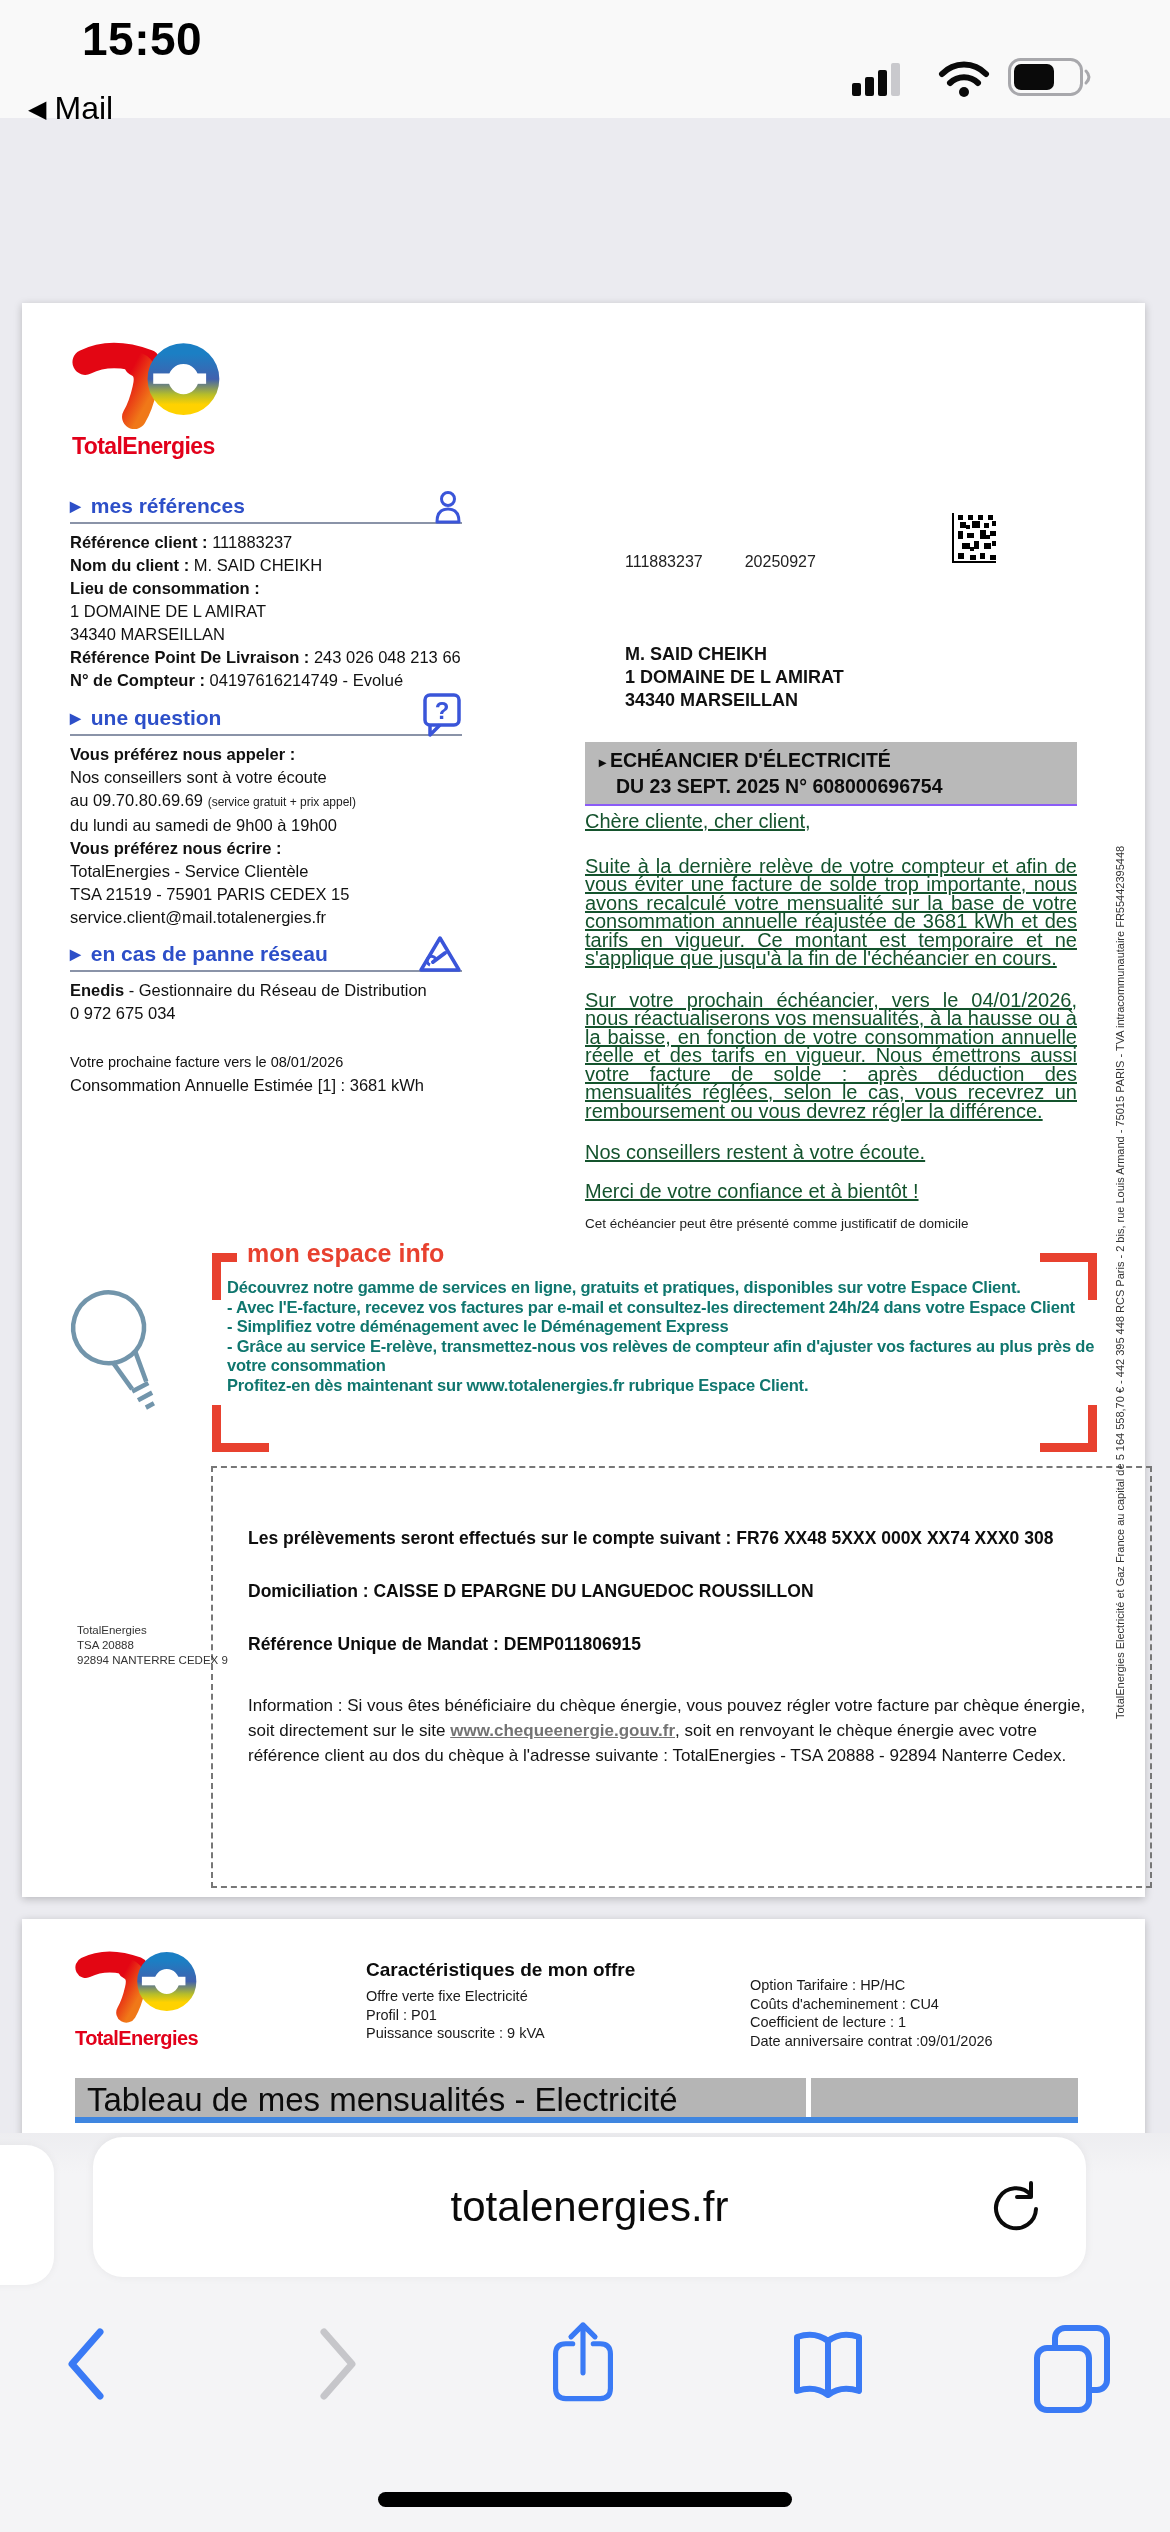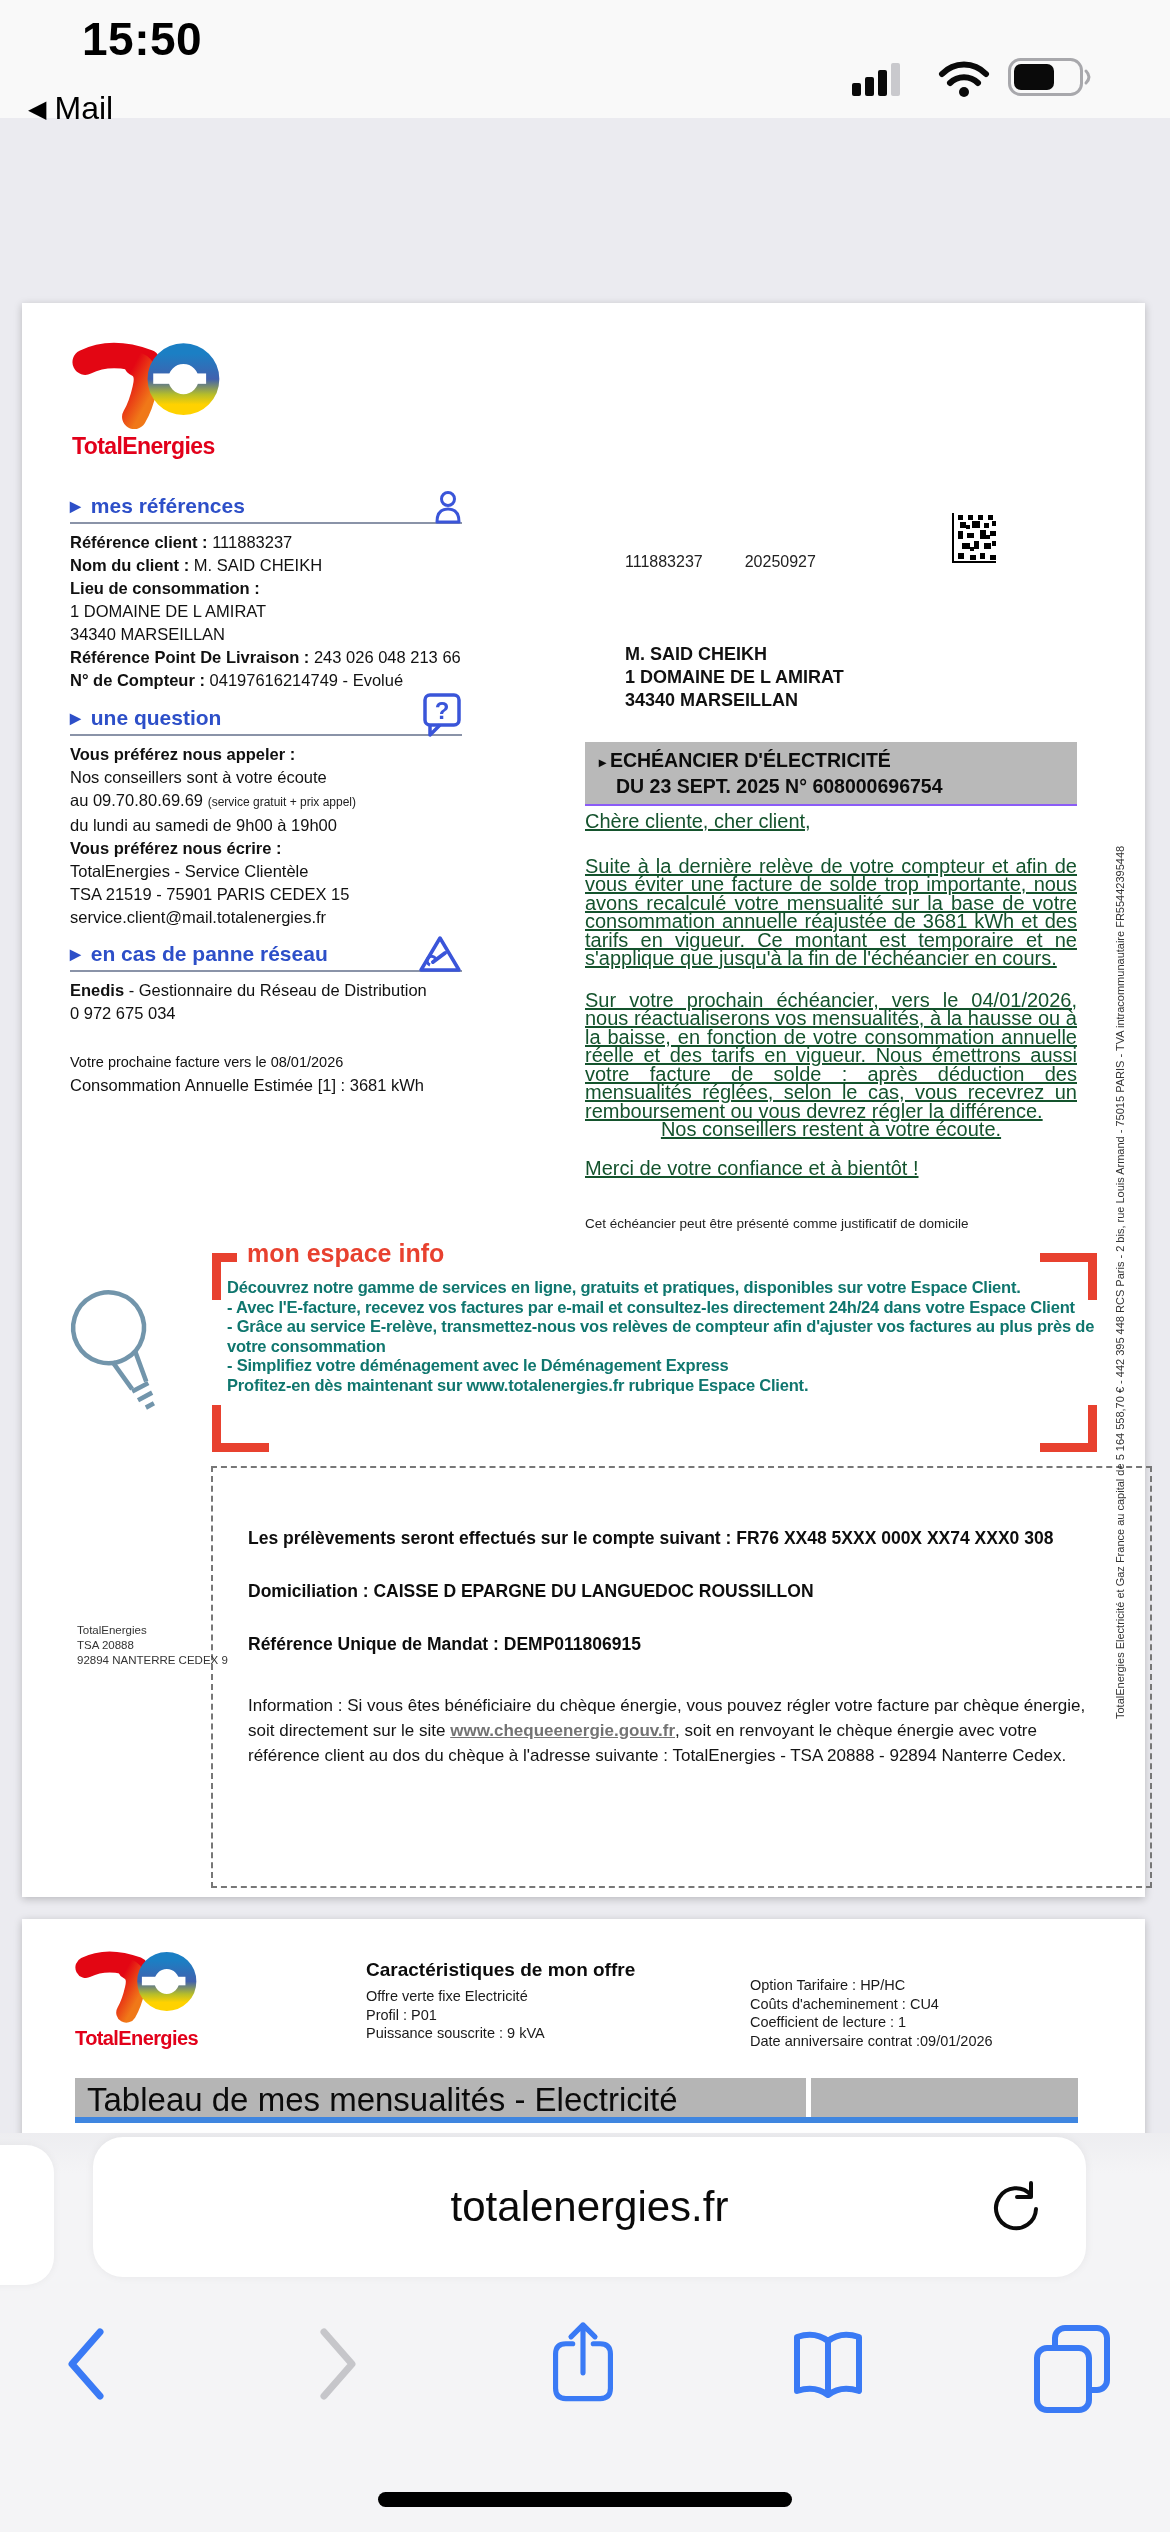--- a/index.html
+++ b/index.html
@@ -238,43 +238,43 @@
         <div>1 DOMAINE DE L AMIRAT</div>
         <div>34340 MARSEILLAN</div>
       </div>
       <div class="title-bar" style="margin-top:30px">
         <div><span style="font-size:14px">▸ </span><span>ECHÉANCIER D'ÉLECTRICITÉ</span></div>
         <div style="padding-left:17px">DU 23 SEPT. 2025 N° 608000696754</div>
       </div>
       <div class="para" style="margin-top:6px;text-align:left">Chère cliente, cher client,</div>
       <div class="para" style="margin-top:26px">Suite à la dernière relève de votre compteur et afin de vous éviter une facture de solde trop importante, nous avons recalculé votre mensualité sur la base de votre consommation annuelle réajustée de 3681 kWh et des tarifs en vigueur. Ce montant est temporaire et ne s'applique que jusqu'à la fin de l'échéancier en cours.</div>
       <div class="para" style="margin-top:23px">Sur votre prochain échéancier, vers le 04/01/2026, nous réactualiserons vos mensualités, à la hausse ou à la baisse,  en fonction de votre consommation annuelle réelle et des tarifs en vigueur. Nous émettrons aussi votre facture de solde : après déduction des mensualités réglées, selon le cas, vous recevrez un remboursement ou vous devrez régler la différence.</div>
-      <div class="para" style="text-align:center">Nos conseillers restent à votre écoute.</div>
+      <div class="para" style="margin-top:23px;text-align:left">Nos conseillers restent à votre écoute.</div>
       <div class="para" style="margin-top:20px;text-align:left">Merci de votre confiance et à bientôt !</div>
     </div>
 
     <div class="abs small" style="left:563px;top:913px;font-size:13.5px">Cet échéancier peut être présenté comme justificatif de domicile</div>
 
     <div class="abs bracket b-tl" style="left:190px;top:950px"></div>
     <div class="abs bracket b-tr" style="left:1018px;top:950px"></div>
     <div class="abs bracket b-bl" style="left:190px;top:1102px"></div>
     <div class="abs bracket b-br" style="left:1018px;top:1102px"></div>
     <div id="espace-title" class="abs">mon espace info</div>
     <svg class="abs" style="left:40px;top:970px" width="120" height="160" viewBox="0 0 100 140">
       <g transform="rotate(-28 50 70)" fill="none" stroke="#7295ab" stroke-width="4">
         <circle cx="50" cy="45" r="31"></circle>
         <path d="M39 73 L43 102 M61 73 L57 102"></path>
         <path d="M42 104 H58 M43 113 H57 M46 122 H54"></path>
       </g>
     </svg>
     <div id="espace-body" class="abs">
       <div>Découvrez notre gamme de services en ligne, gratuits et pratiques, disponibles sur votre Espace Client.</div>
       <div>- Avec l'E-facture, recevez vos factures par e-mail et consultez-les directement 24h/24 dans votre Espace Client</div>
+      <div>- Simplifiez votre déménagement avec le Déménagement Express</div>
       <div>- Grâce au service E-relève, transmettez-nous vos relèves de compteur afin d'ajuster vos factures au plus près de votre consommation</div>
-      <div>- Simplifiez votre déménagement avec le Déménagement Express</div>
       <div>Profitez-en dès maintenant sur www.totalenergies.fr rubrique Espace Client.</div>
     </div>
 
     <div id="paybox" class="abs">
       <div class="inner">
         <div class="pay-bold">Les prélèvements seront effectués sur le compte suivant : FR76 XX48 5XXX 000X XX74 XXX0 308</div>
         <div class="pay-bold" style="margin-top:28px;text-align:left">Domiciliation : CAISSE D EPARGNE DU LANGUEDOC ROUSSILLON</div>
         <div class="pay-bold" style="margin-top:28px;text-align:left">Référence Unique de Mandat : DEMP011806915</div>
         <div class="pay-info"><span>Information : Si vous êtes bénéficiaire du chèque énergie, vous pouvez régler votre facture par chèque énergie, soit directement sur le site </span><a style="text-decoration:underline">www.chequeenergie.gouv.fr</a><span>, soit en renvoyant le chèque énergie avec votre référence client au dos du chèque à l'adresse suivante : TotalEnergies - TSA 20888 - 92894 Nanterre Cedex.</span></div>
       </div>

